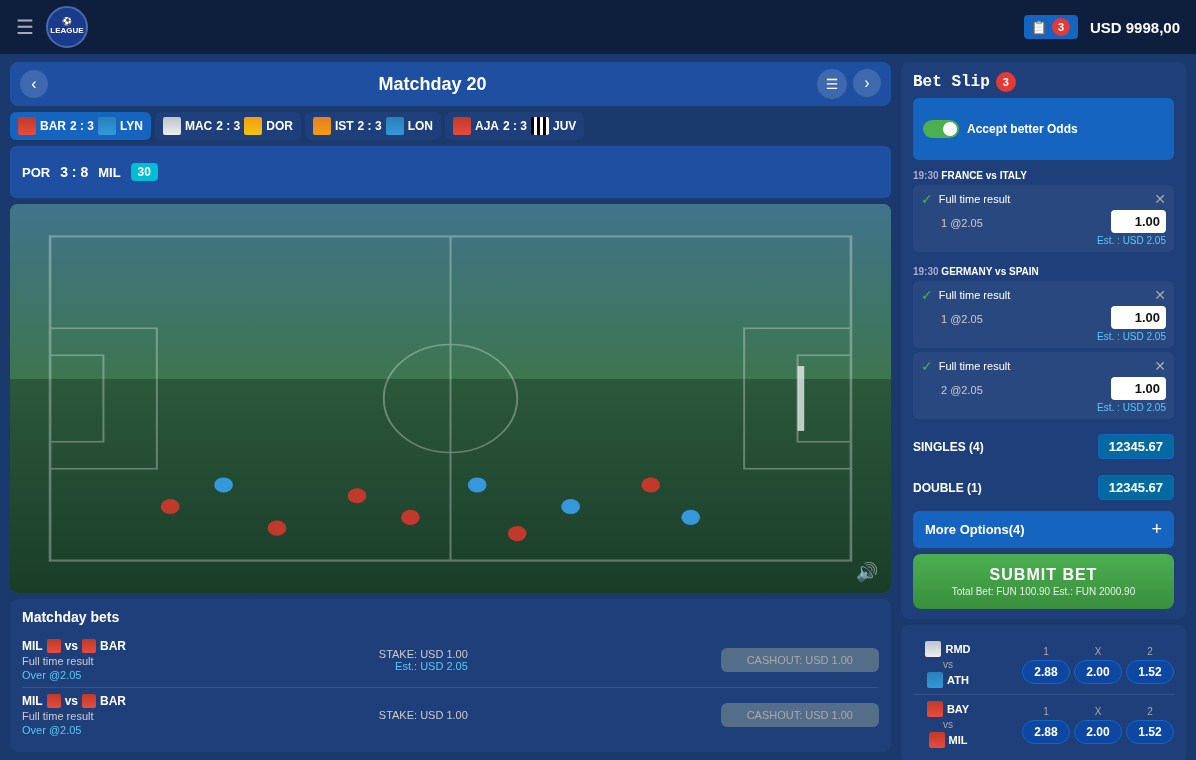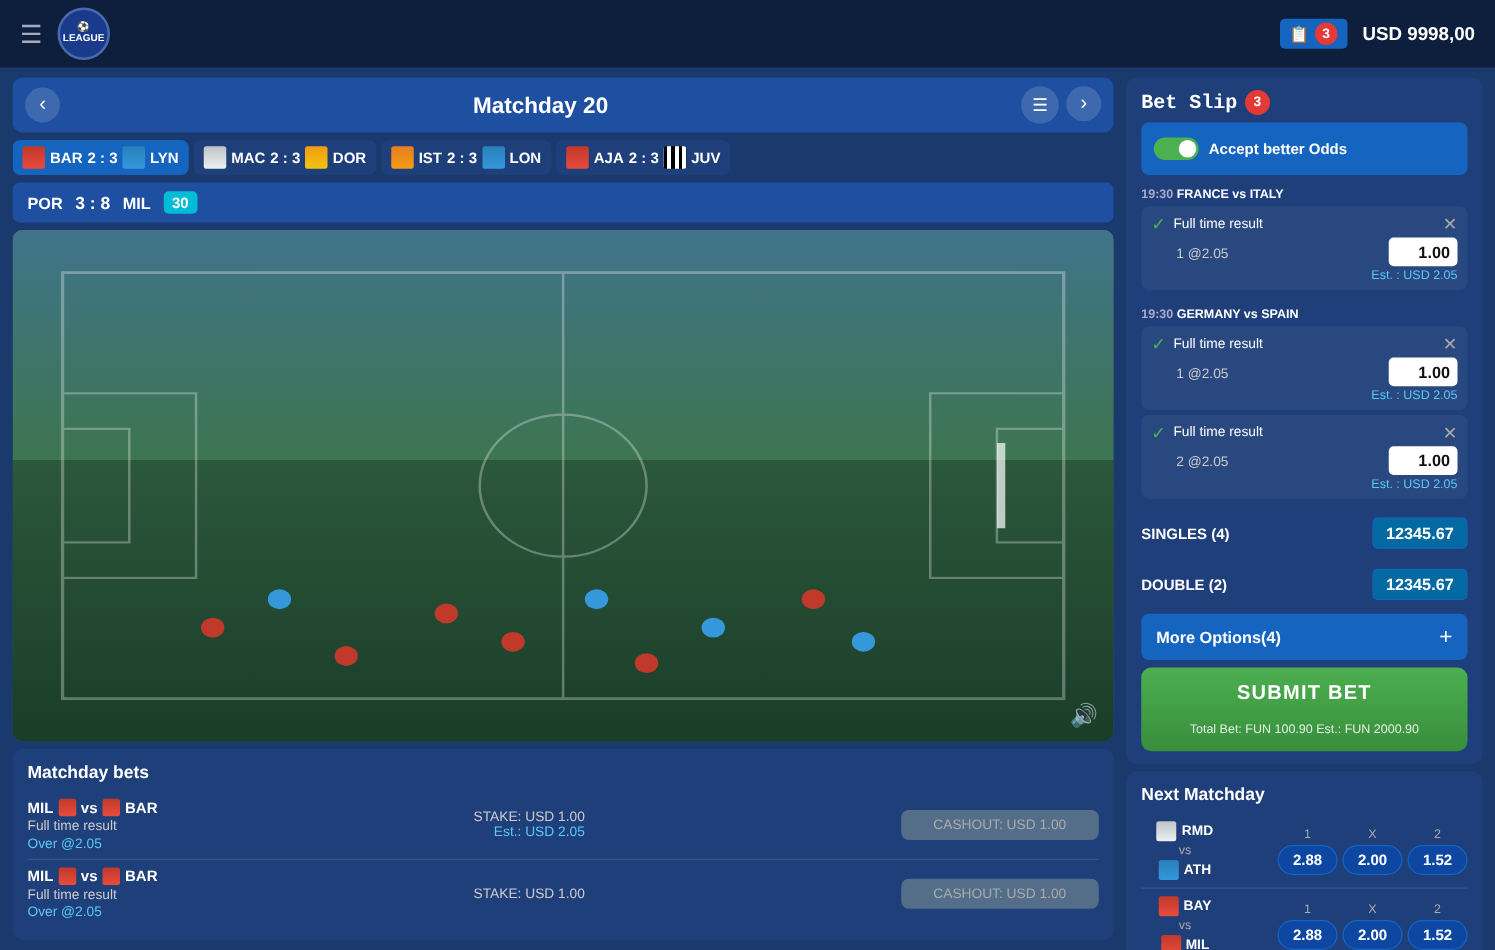--- a/index.html
+++ b/index.html
@@ -137,21 +137,21 @@
     .jersey-orange { background: linear-gradient(#e67e22, #f39c12); }
 
     
     .live-score-bar {
       background: #1e4fa0;
       border-radius: 6px;
       padding: 5px 12px;
       display: flex;
       align-items: center;
       gap: 10px;
-      height: 32px;
+      height: 52px;
     }
     .live-team { color: #fff; font-size: 13px; font-weight: bold; }
     .live-score-val { color: #fff; font-size: 14px; font-weight: bold; }
     .live-minute {
       background: #00bcd4;
       color: #fff;
       font-size: 12px;
       font-weight: bold;
       padding: 2px 7px;
       border-radius: 4px;
@@ -252,21 +252,21 @@
       color: #fff;
       border-radius: 50%;
       width: 20px; height: 20px;
       font-size: 11px;
       display: flex; align-items: center; justify-content: center;
       font-weight: bold;
     }
     .accept-odds-row {
       background: #1565c0;
       border-radius: 6px;
-      padding: 12px 10px;
+      padding: 22px 10px;
       display: flex;
       align-items: center;
       gap: 8px;
     }
     .toggle-switch {
       width: 36px; height: 18px;
       background: #4caf50;
       border-radius: 9px;
       position: relative;
       flex-shrink: 0;
@@ -349,21 +349,21 @@
 
     .submit-btn {
       background: linear-gradient(180deg, #4caf50, #388e3c);
       border: none;
       border-radius: 8px;
       padding: 12px;
       cursor: pointer;
       display: flex;
       flex-direction: column;
       align-items: center;
-      gap: 14px;
+      gap: 2px;
     }
     .submit-label { color: #fff; font-size: 16px; font-weight: bold; letter-spacing: 1px; }
     .submit-sub { color: rgba(255,255,255,0.85); font-size: 10px; }
 
     
     .next-matchday {
       background: #1e3f7a;
       border-radius: 8px;
       padding: 10px 12px;
     }
@@ -613,38 +613,37 @@
           </div>
           <div class="bet-est">Est. : USD 2.05</div>
         </div>
       </div>
 
       <div class="totals-row">
         <span class="totals-label">SINGLES (4)</span>
         <div class="totals-value">12345.67</div>
       </div>
       <div class="totals-row">
-        <span class="totals-label">DOUBLE (2)</span>
+        <span class="totals-label">DOUBLE (1)</span>
         <div class="totals-value">12345.67</div>
       </div>
 
       <div class="more-options-row">
         <span class="more-options-label">More Options(4)</span>
         <span class="plus-icon">+</span>
       </div>
 
       <button class="submit-btn">
         <span class="submit-label">SUBMIT BET</span>
         <span class="submit-sub">Total Bet: FUN 100.90  Est.: FUN 2000.90</span>
       </button>
 
     </div>
 
     <div class="next-matchday">
-      <div class="next-title">Next Matchday</div>
 
       <div class="odds-row">
         <div class="odds-teams">
           <div style="display:flex;align-items:center;gap:4px;">
             <span class="jersey jersey-white" style="width:16px;height:16px;"></span>
             <span class="odds-team-name">RMD</span>
           </div>
           <span class="odds-vs">vs</span>
           <div style="display:flex;align-items:center;gap:4px;">
             <span class="jersey jersey-blue" style="width:16px;height:16px;"></span>

